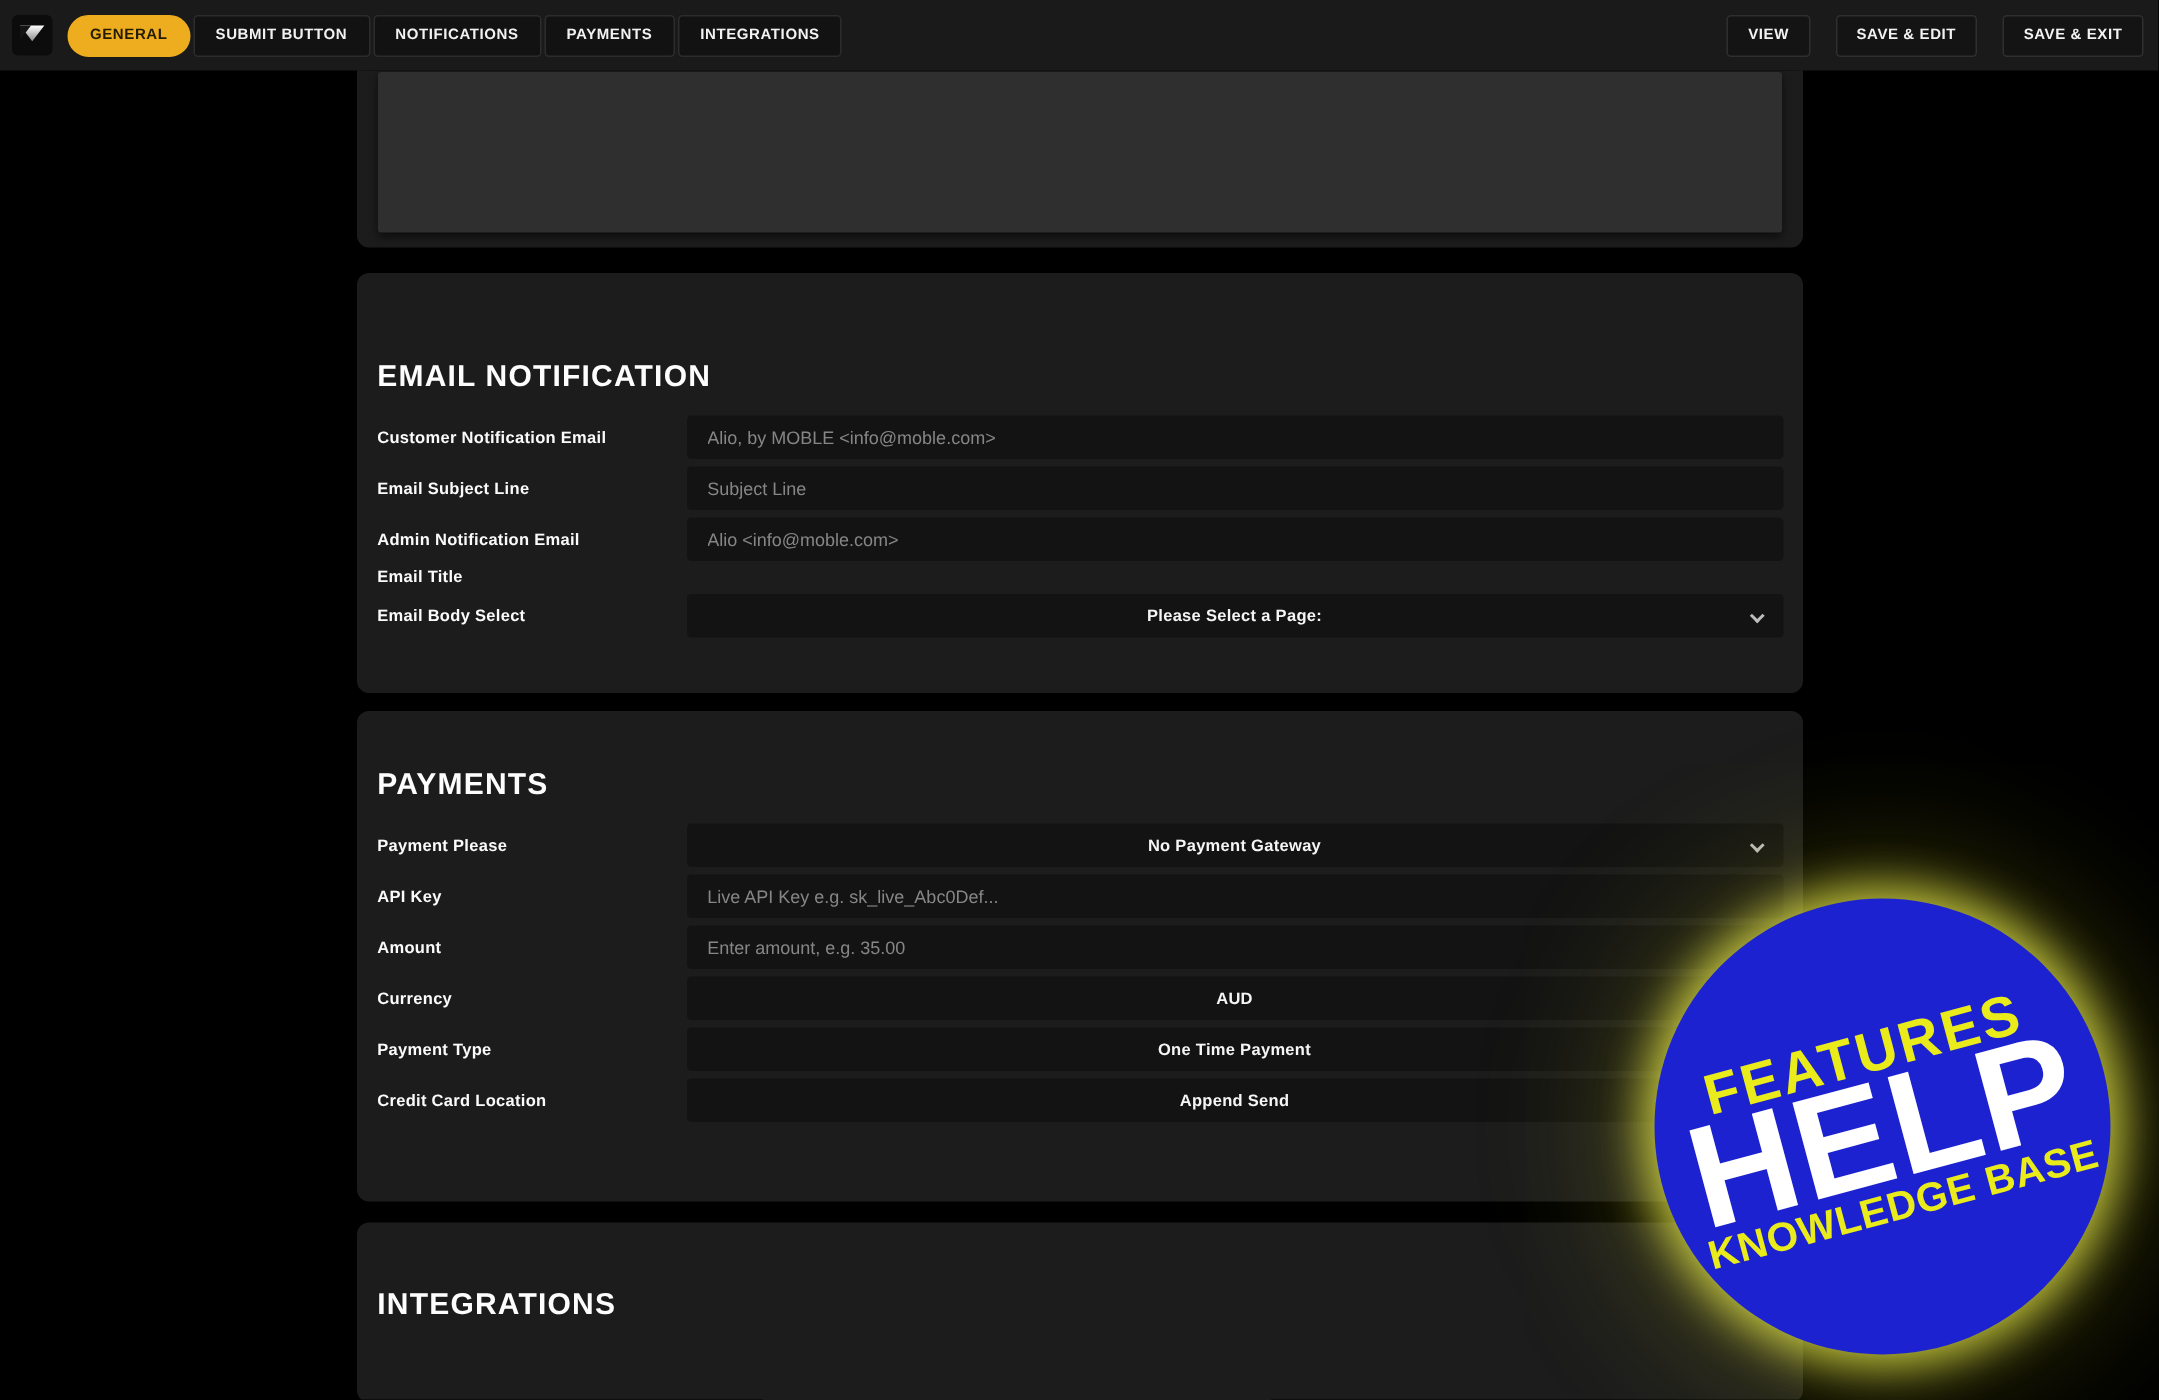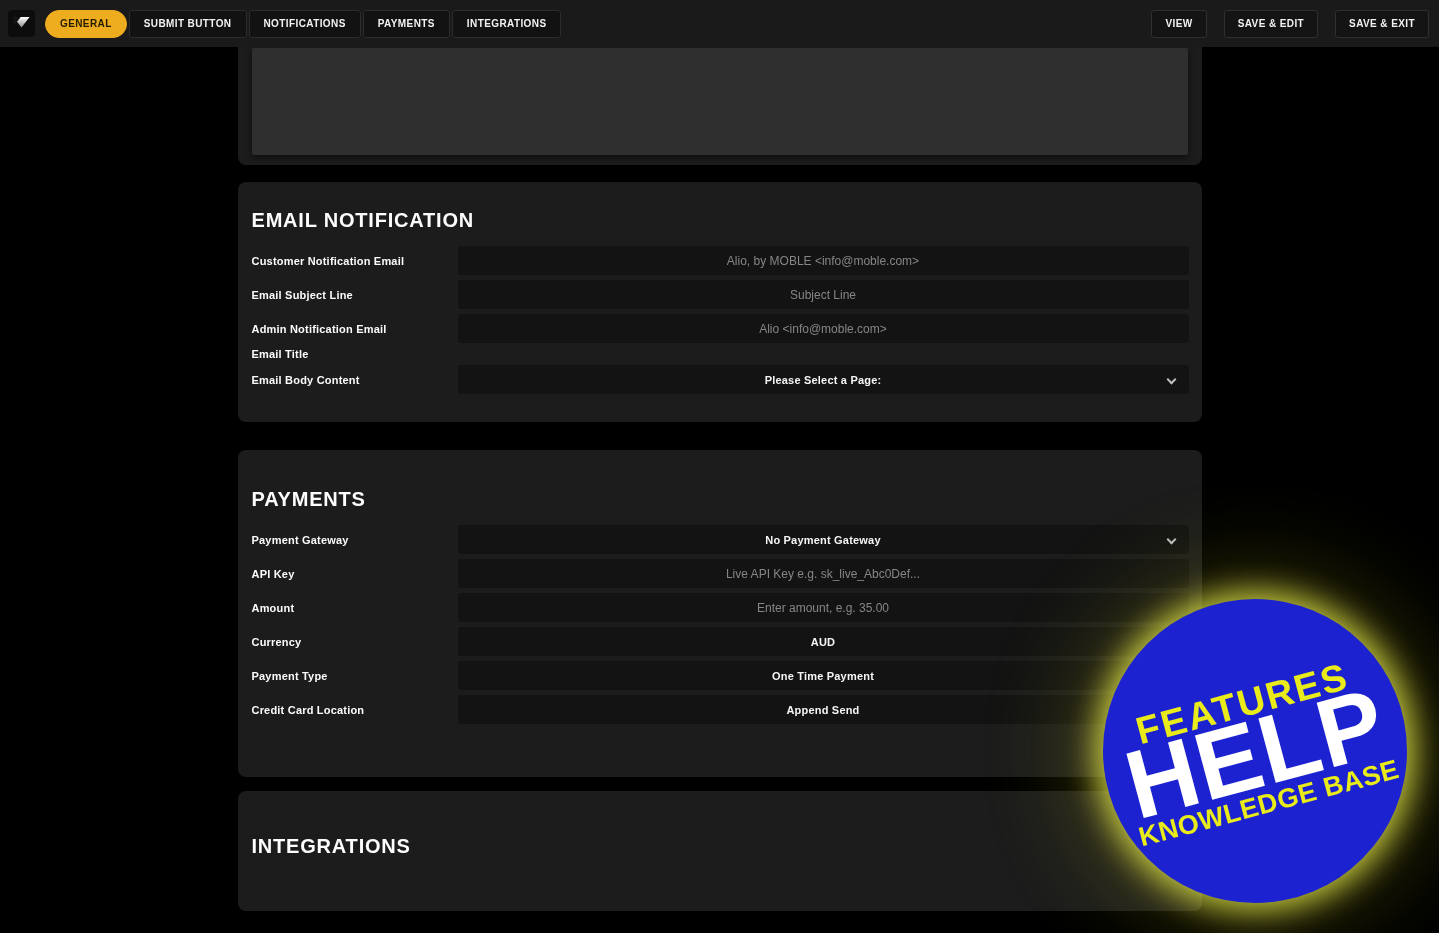--- a/index.html
+++ b/index.html
@@ -75,21 +75,21 @@
     border-radius: 0 0 8px 8px;
     margin-bottom: 17px;
     padding: 1px 14px 0;
   }
   .content-box {
     height: 107px;
     background: #2f2f2f;
     border-radius: 2px;
     box-shadow: 0 3px 6px rgba(0,0,0,.55);
   }
-  .panel-email   { height: 240px; margin-bottom: 28px; padding: 27px 13px 0 14px; }
+  .panel-email   { height: 280px; margin-bottom: 12px; padding: 58px 13px 0 14px; }
   .panel-pay     { height: 327px; margin-bottom: 14px; padding: 38px 13px 0 14px; }
   .panel-integr  { height: 120px; padding: 44px 13px 0 14px; }
 
   .section-title {
     font-size: 20px;
     font-weight: bold;
     letter-spacing: .8px;
     color: #fdfdfd;
     margin-bottom: 14px;
   }
@@ -121,21 +121,20 @@
     background: #131313;
     border: none;
     border-radius: 3px;
   }
   input.field {
     padding: 0 14px;
     font-family: "Liberation Sans", sans-serif;
     font-size: 12px;
     color: #e8e8e8;
     outline: none;
-    text-align: center;
   }
   input.field::placeholder { color: #868686; opacity: 1; }
   .select {
     position: relative;
     display: flex;
     align-items: center;
     justify-content: center;
     cursor: pointer;
   }
   .select-value {
@@ -268,33 +267,33 @@
     <div class="row">
       <div class="row-label">Admin Notification Email</div>
       <input class="field" placeholder="Alio &lt;info@moble.com&gt;" style="">
     </div>
 
     <div class="row">
       <div class="row-label">Email Title</div>
     </div>
 
     <div class="row">
-      <div class="row-label">Email Body Content</div>
+      <div class="row-label">Email Body Select</div>
       <div class="field select">
         <span class="select-value">Please Select a Page:</span>
         <span class="chevron"></span>
       </div>
     </div>
   </section>
 
   <section class="panel panel-pay">
     <h2 class="section-title">PAYMENTS</h2>
 
     <div class="row">
-      <div class="row-label">Payment Gateway</div>
+      <div class="row-label">Payment Please</div>
       <div class="field select">
         <span class="select-value">No Payment Gateway</span>
         <span class="chevron"></span>
       </div>
     </div>
 
     <div class="row">
       <div class="row-label">API Key</div>
       <input class="field" placeholder="Live API Key e.g. sk_live_Abc0Def..." style="">
     </div>

